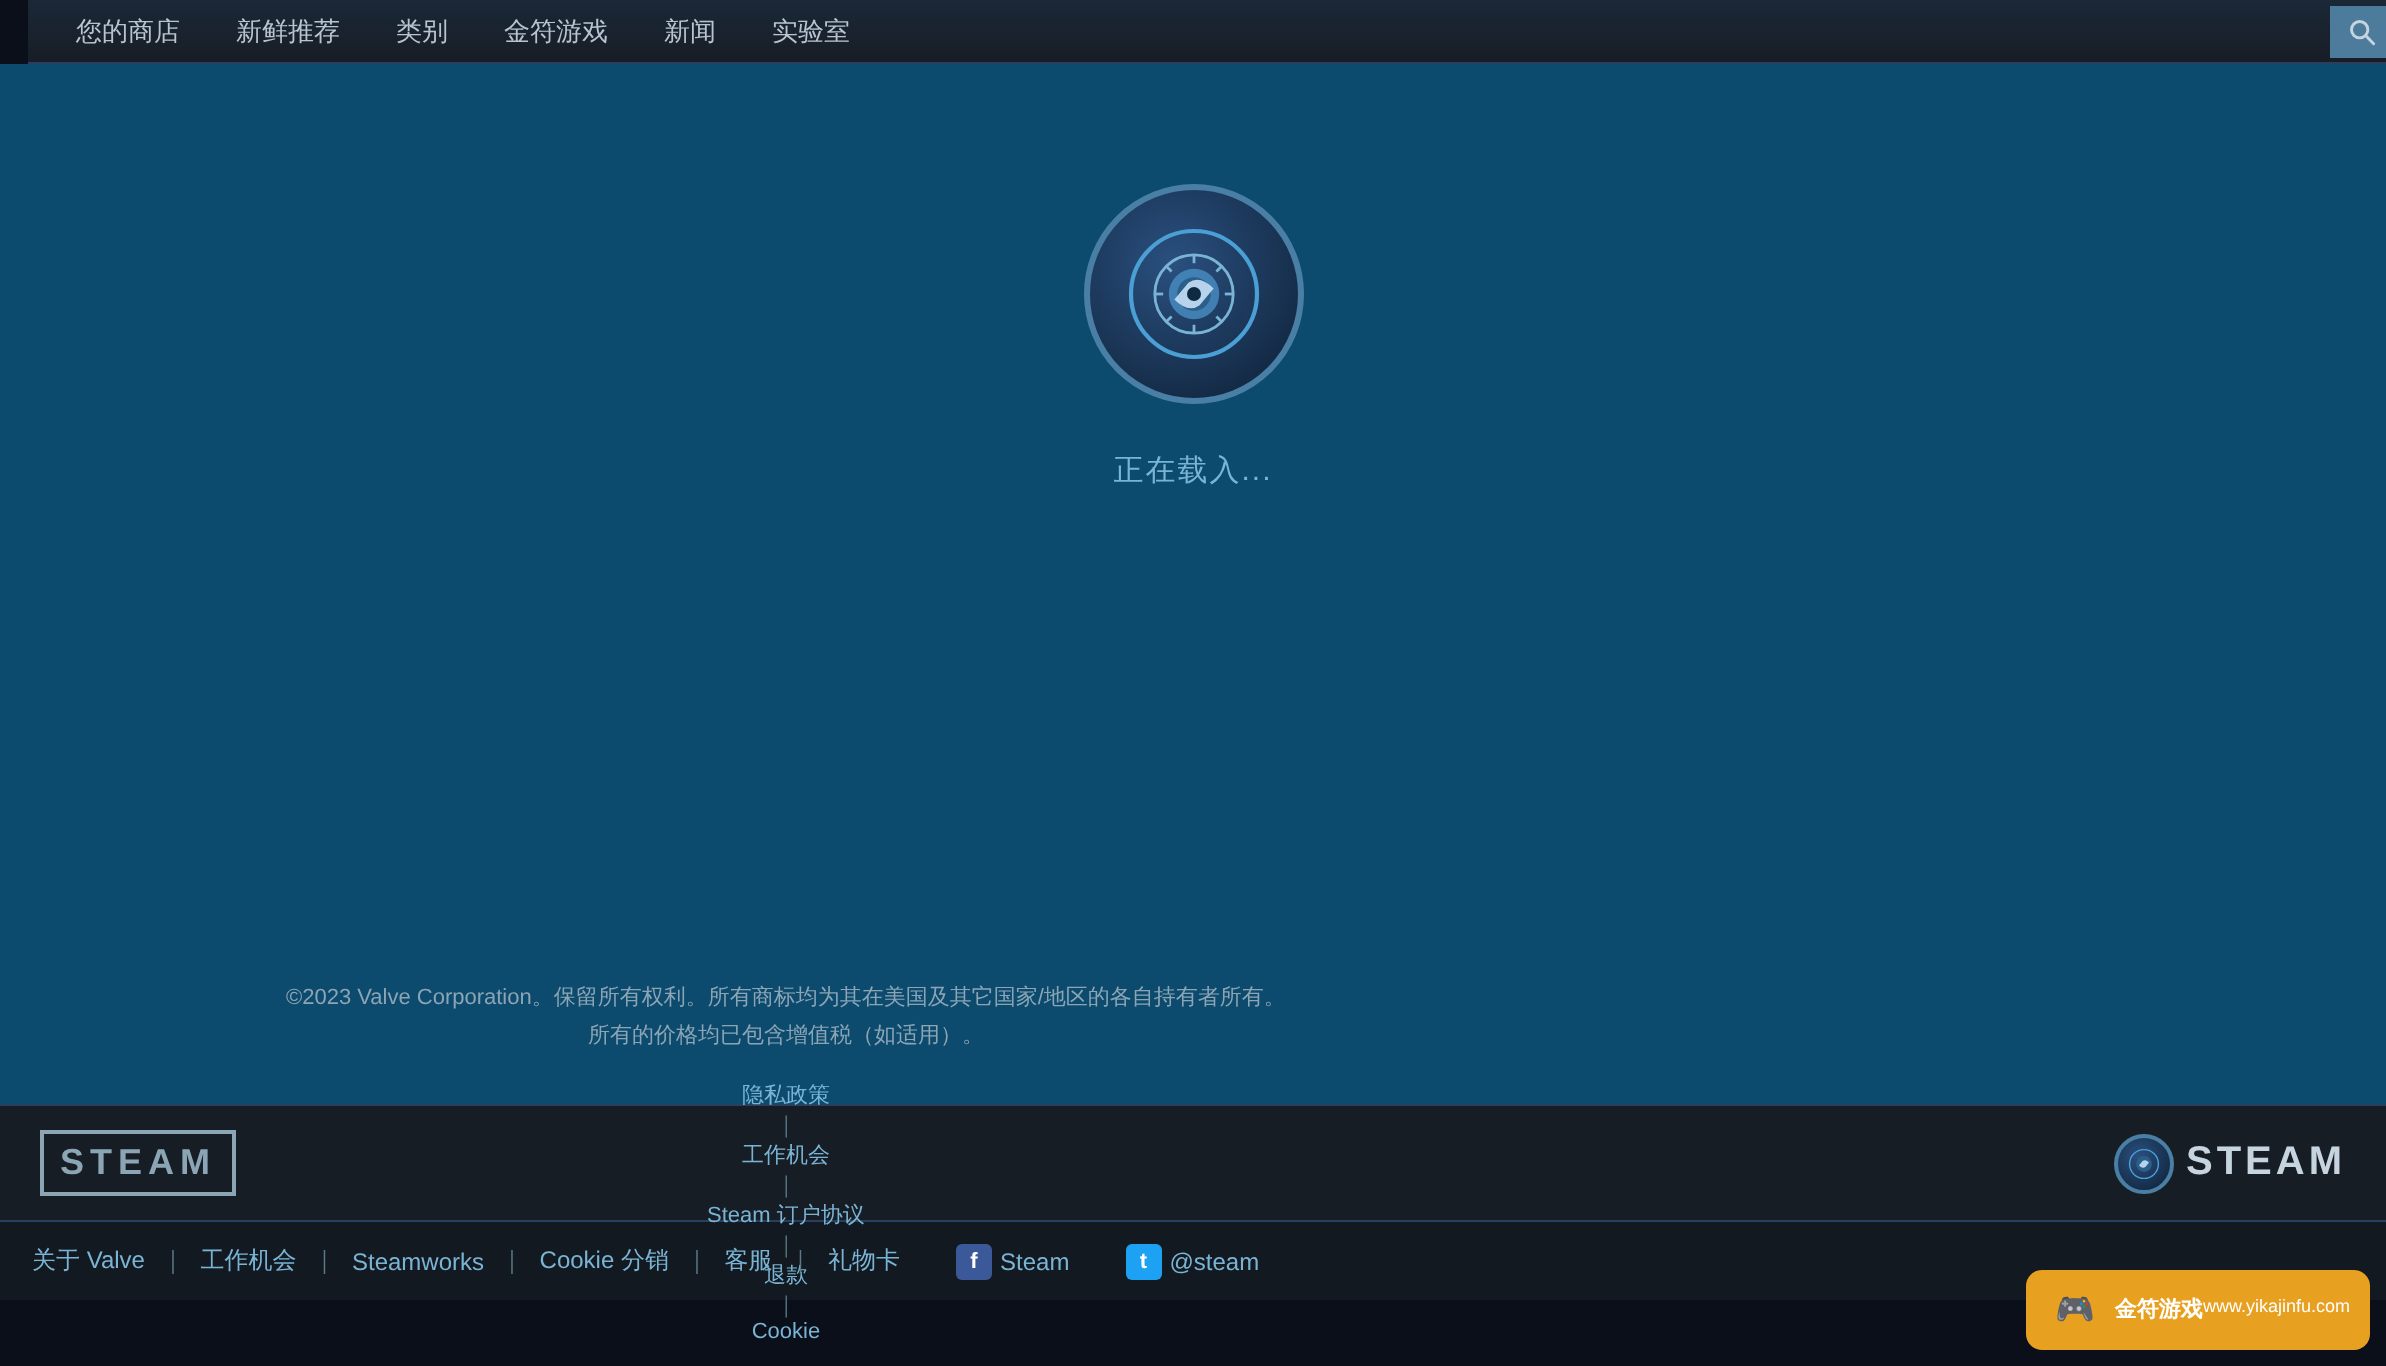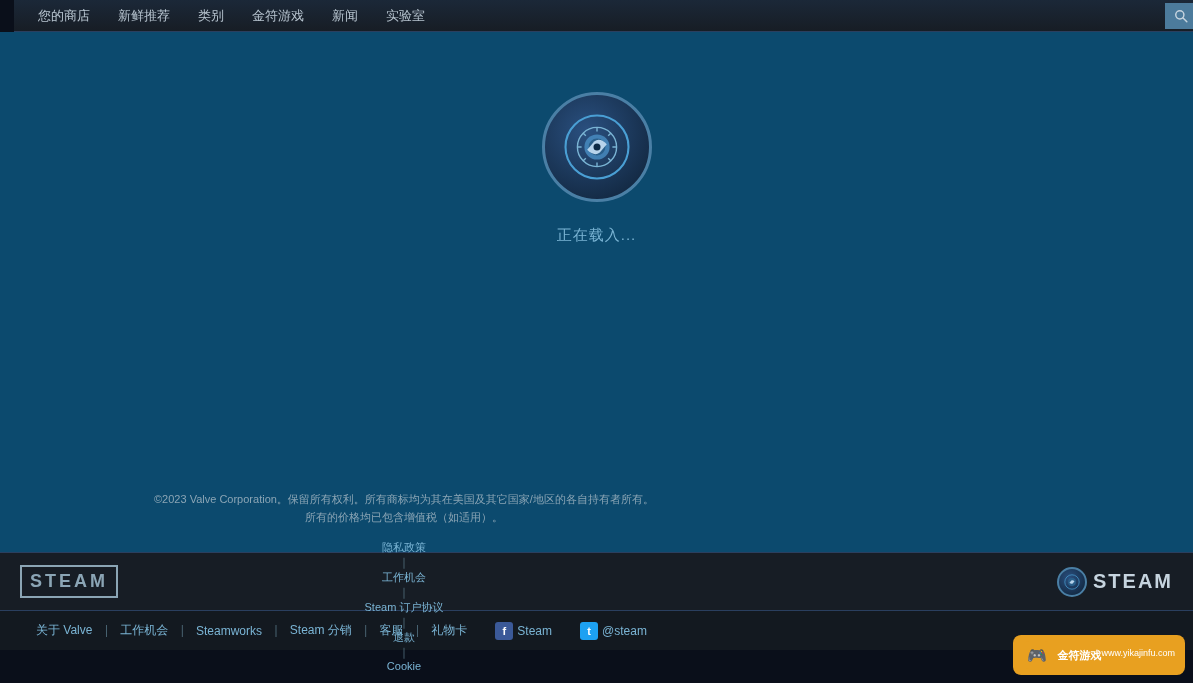--- a/index.html
+++ b/index.html
@@ -175,21 +175,21 @@
     }
 
     
     #footer-bottom {
       width: 100%;
       height: 40px;
       background: #131920;
       border-top: 1px solid #2a3f5f;
       display: flex;
       align-items: center;
-      padding: 0 36px;
+      padding: 0 16px;
       font-size: 12px;
     }
     .footer-bottom-link {
       color: #7ab4d4;
       text-decoration: none;
       cursor: pointer;
       font-size: 12px;
     }
     .footer-sep {
       margin: 0 8px;
@@ -299,21 +299,21 @@
           <line x1="16" y1="-16" x2="20" y2="-20"></line>
         </g>
       </g>
     </svg>
   </div>
   <div id="loading-text">正在载入...</div>
 </div>
 
 <div id="footer-top">
   <div id="valve-logo">STEAM</div>
-  <div style="margin-left:16px; display:flex; flex-direction:column; justify-content:center;">
+  <div style="margin-left:5px; display:flex; flex-direction:column; justify-content:center;">
     <div id="footer-copyright">©2023 Valve Corporation。保留所有权利。所有商标均为其在美国及其它国家/地区的各自持有者所有。</div>
     <div id="footer-links-top">
       <span style="color:#8ba5b5; font-size:11px;">所有的价格均已包含增值税（如适用）。</span>
       <span class="sep">　</span>
       <span class="footer-link">隐私政策</span>
       <span class="sep">｜</span>
       <span class="footer-link">工作机会</span>
       <span class="sep">｜</span>
       <span class="footer-link">Steam 订户协议</span>
       <span class="sep">｜</span>
@@ -336,21 +336,21 @@
   </div>
 </div>
 
 <div id="footer-bottom">
   <a class="footer-bottom-link">关于 Valve</a>
   <span class="footer-sep">｜</span>
   <a class="footer-bottom-link">工作机会</a>
   <span class="footer-sep">｜</span>
   <a class="footer-bottom-link">Steamworks</a>
   <span class="footer-sep">｜</span>
-  <a class="footer-bottom-link">Steam 分销</a>
+  <a class="footer-bottom-link">Cookie 分销</a>
   <span class="footer-sep">｜</span>
   <a class="footer-bottom-link">客服</a>
   <span class="footer-sep">｜</span>
   <a class="footer-bottom-link">礼物卡</a>
   <span class="footer-sep" style="margin-left: 20px;"></span>
   <div class="footer-social">
     <div class="social-icon fb-icon">f</div>
     <span>Steam</span>
   </div>
   <span class="footer-sep">　</span>

